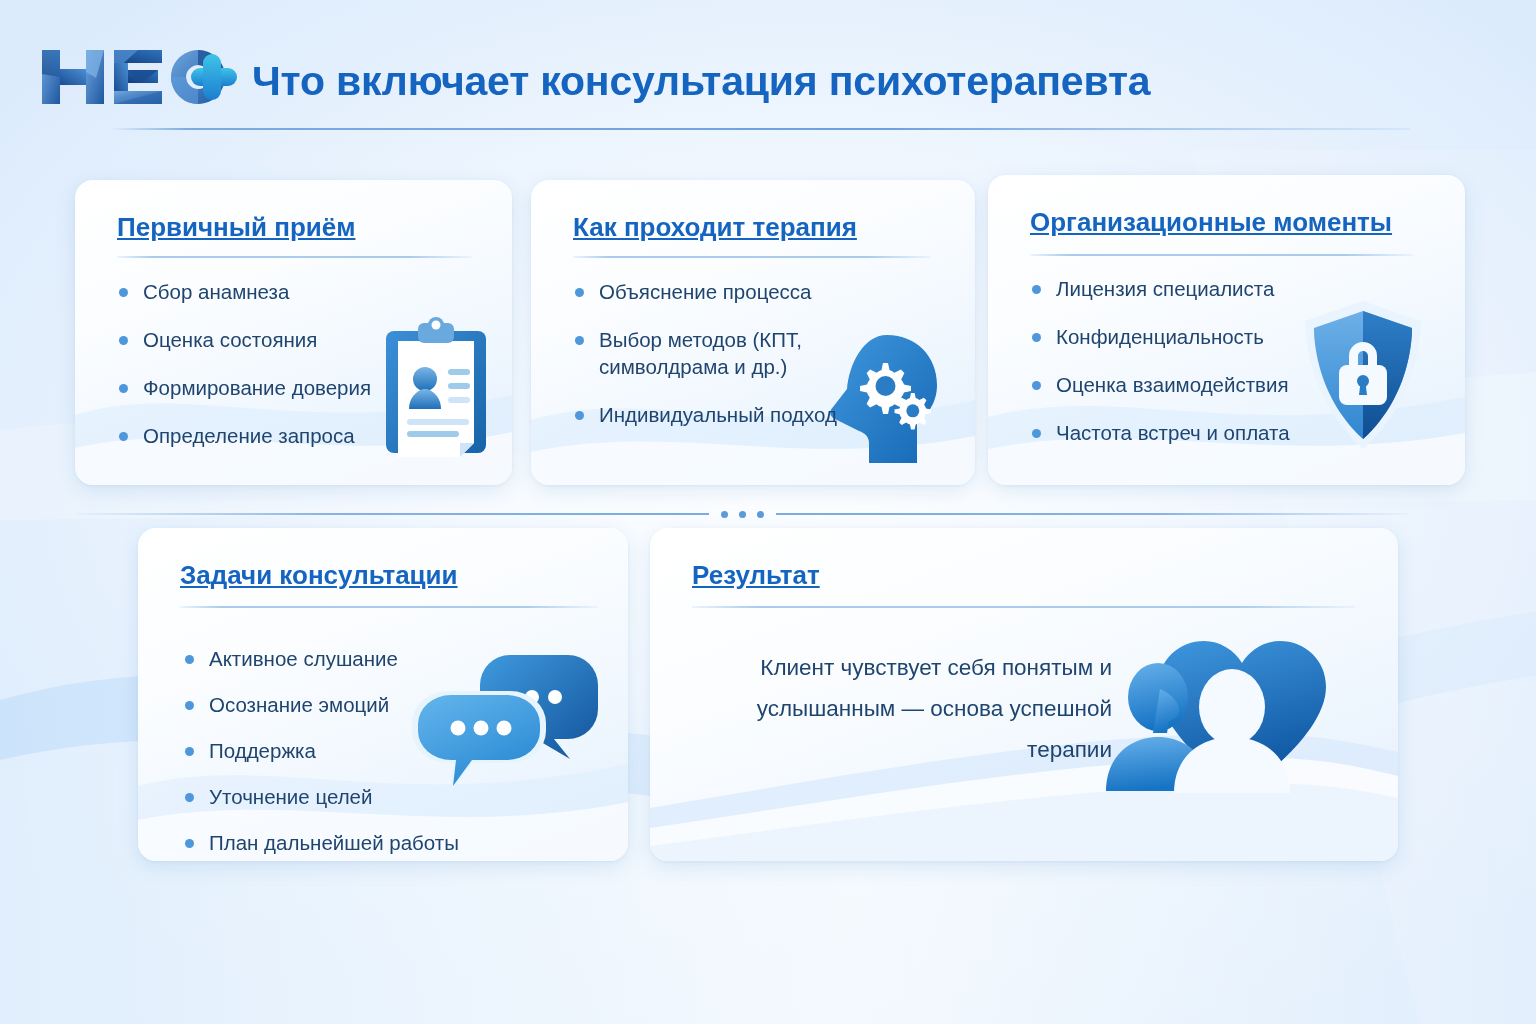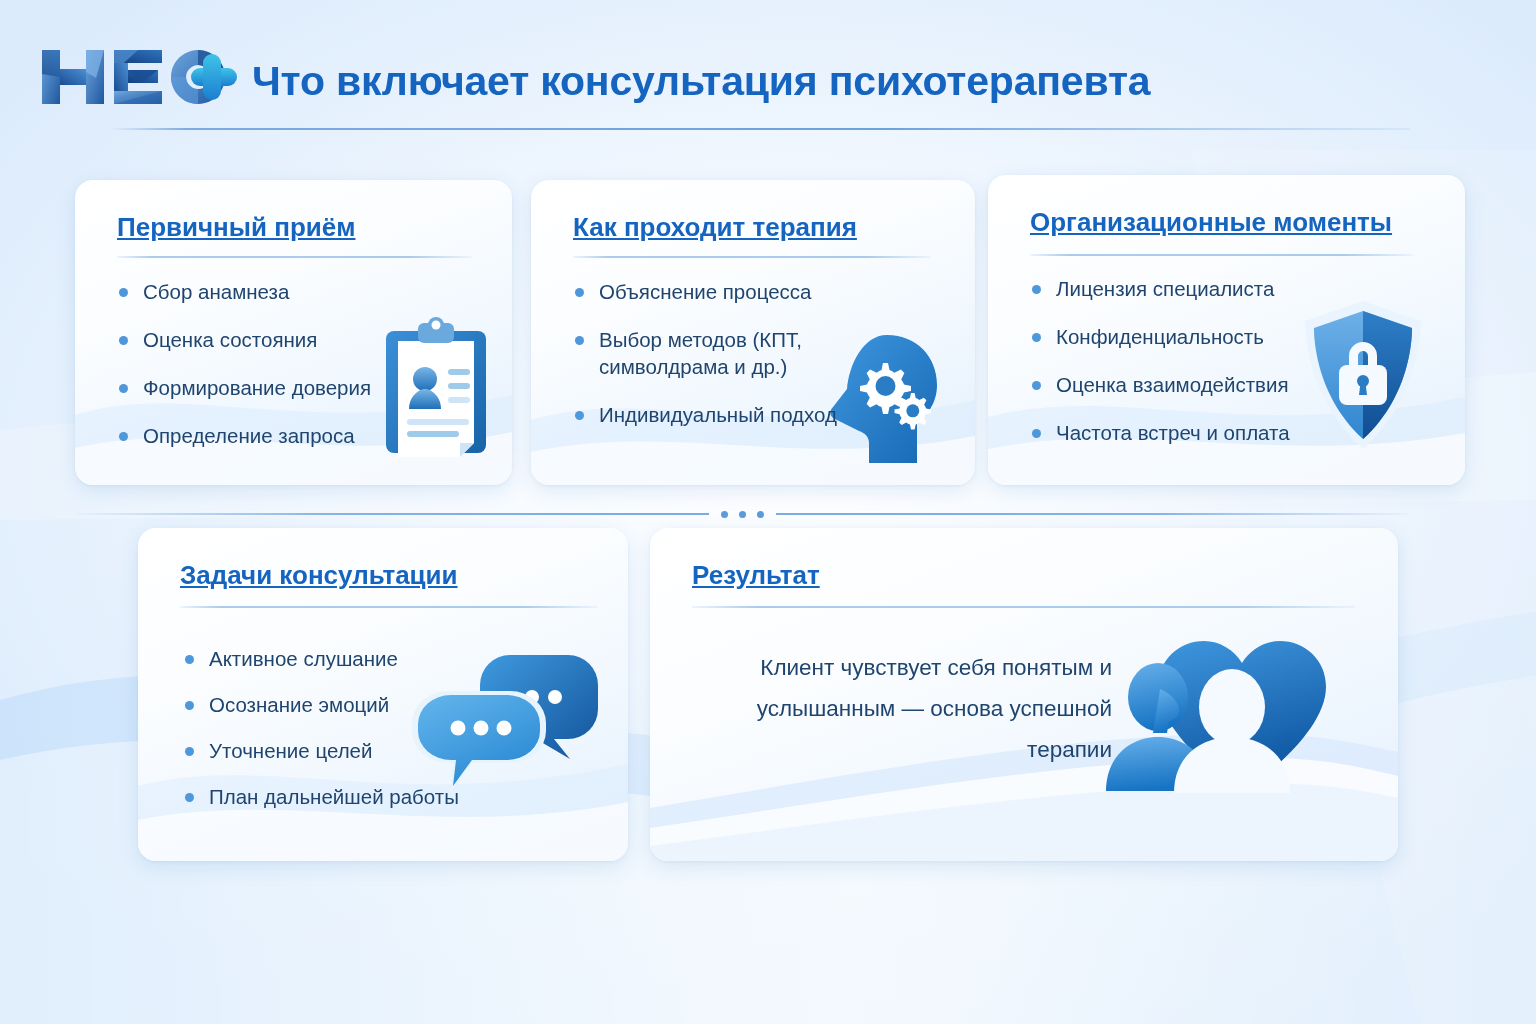--- a/index.html
+++ b/index.html
@@ -411,20 +411,21 @@
     <svg viewBox="0 0 490 333" preserveAspectRatio="none">
       <path d="M0,258 C130,224 260,286 490,236 L490,333 L0,333 Z" fill="#dcecfd" opacity="0.55"></path>
       <path d="M0,292 C150,262 300,312 490,274 L490,333 L0,333 Z" fill="#ffffff" opacity="0.7"></path>
     </svg>
   </div>
   <div class="card-title">Задачи консультации</div>
   <div class="card-rule"></div>
   <ul class="bullets">
     <li><span class="dot"></span><span>Активное слушание</span></li>
     <li><span class="dot"></span><span>Осознание эмоций</span></li>
+    <li><span class="dot"></span><span>Поддержка</span></li>
     <li><span class="dot"></span><span>Уточнение целей</span></li>
     <li><span class="dot"></span><span>План дальнейшей работы</span></li>
   </ul>
 
   <div class="card-icon" id="icon-chat">
     <svg viewBox="0 0 190 148" width="190" height="148">
       <defs>
         <linearGradient id="bbBack" x1="0" y1="0" x2="1" y2="1">
           <stop offset="0%" stop-color="#3f9ade"></stop>
             <stop offset="100%" stop-color="#12539b"></stop>

